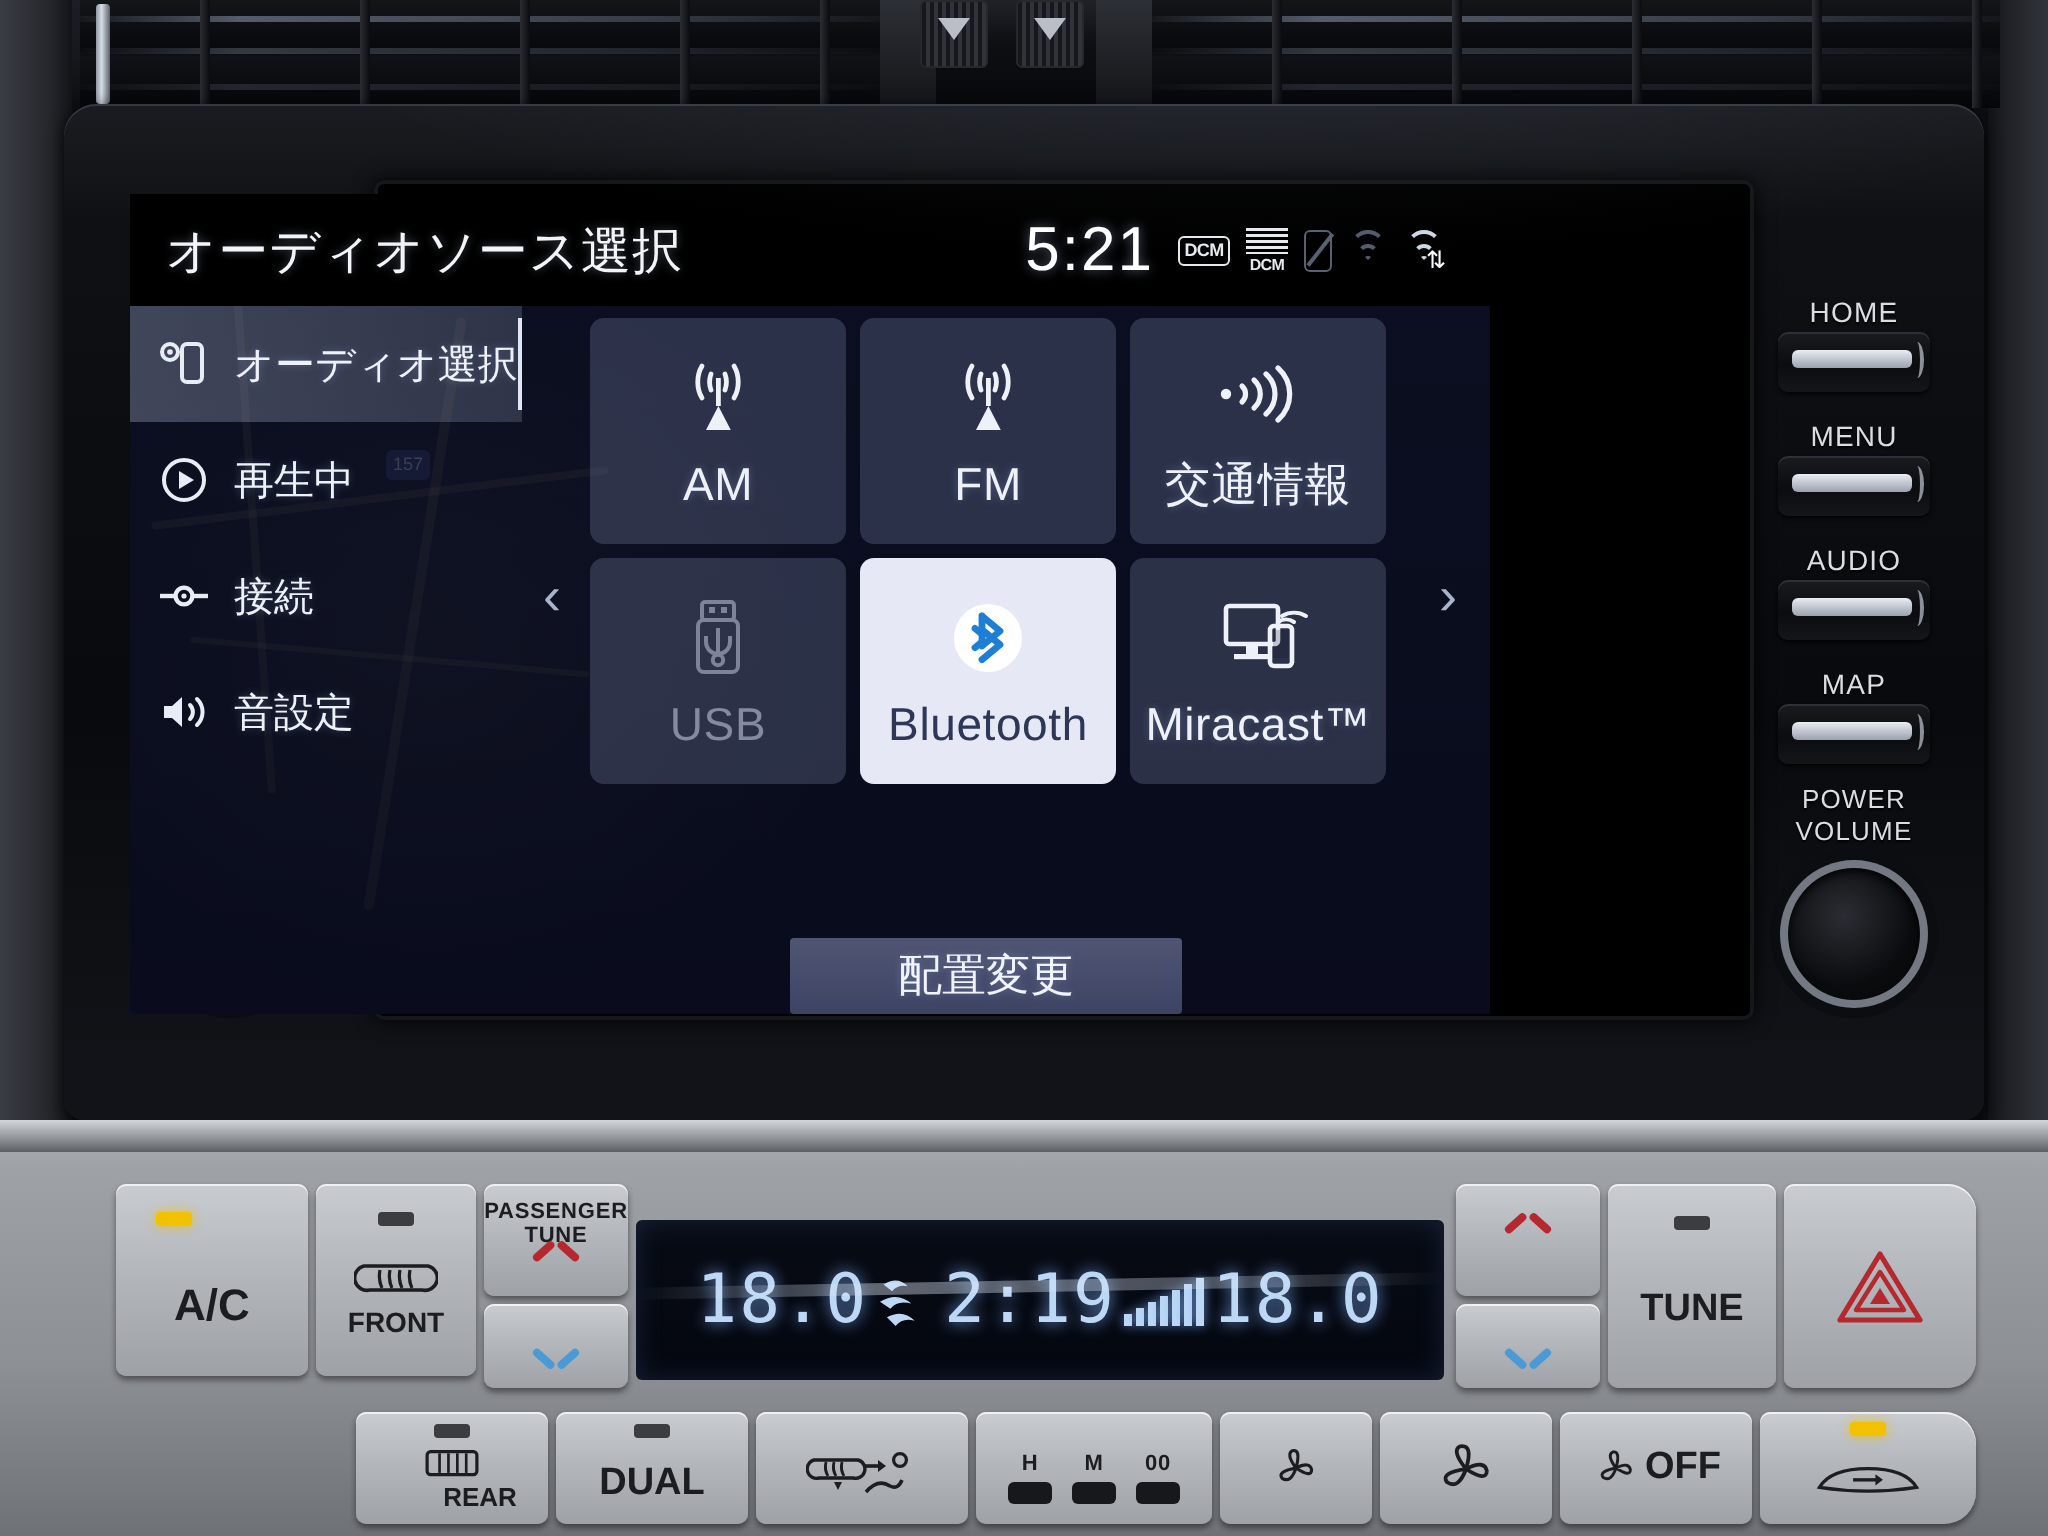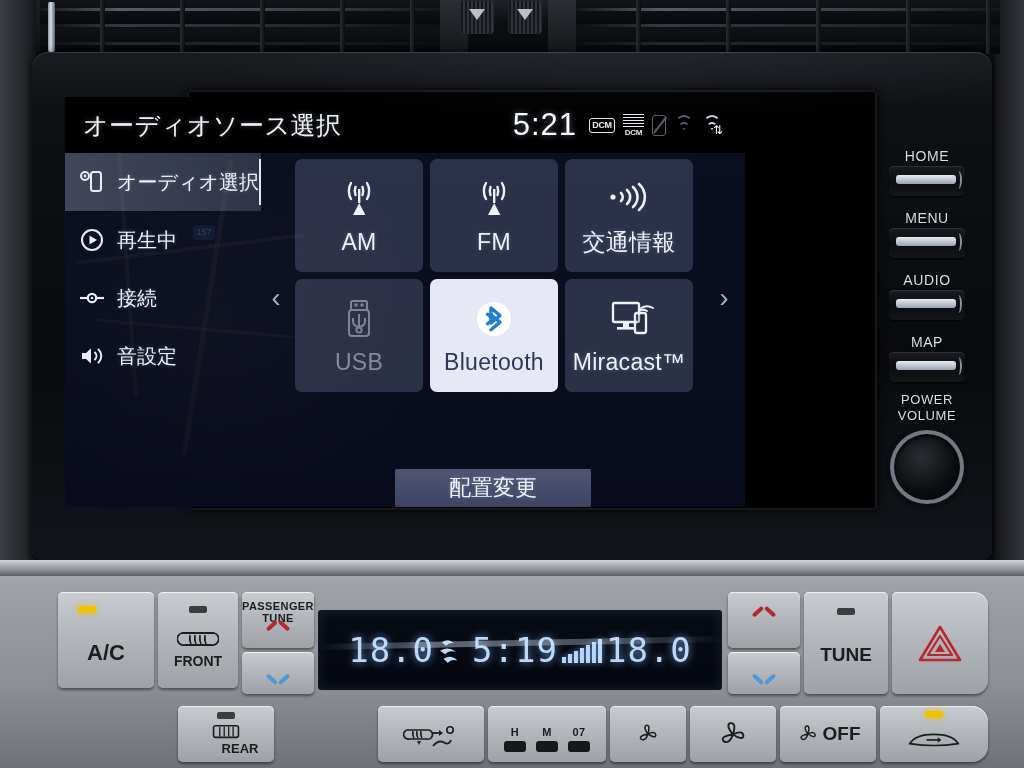--- a/index.html
+++ b/index.html
@@ -624,21 +624,21 @@
   <div class="lcd">
     <div class="lcd-row">
       <span class="lcd-temp">18.0</span>
       <svg viewBox="0 0 34 30" width="30" height="26">
         <g fill="#bcd8f5">
           <path d="M4 6 q8 -5 14 1 q-6 -1 -9 3 Z"></path>
           <path d="M2 16 q10 -6 18 1 q-8 -2 -12 3 Z"></path>
           <path d="M6 25 q9 -5 16 2 q-7 -2 -11 3 Z"></path>
         </g>
       </svg>
-      <span class="lcd-time">5:19</span>
+      <span class="lcd-time">2:19</span>
       <div class="fanbars">
         <i style="height:6px"></i>
           <i style="height:9px"></i>
           <i style="height:12px"></i>
         <i style="height:15px"></i>
           <i style="height:18px"></i>
           <i style="height:21px"></i>
           <i style="height:24px"></i>
       </div>
       <span class="lcd-temp">18.0</span>
@@ -673,20 +673,24 @@
       <g stroke="#1c1d20" stroke-width="1.5">
         <path d="M11 4 v11"></path>
           <path d="M16 4 v11"></path>
           <path d="M21 4 v11"></path>
           <path d="M26 4 v11"></path>
       </g>
     </svg>
     <span style="font-size:13px;padding-left:28px;">REAR</span>
   </div>
 
+  <div class="clim-btn" style="left:278px;top:706px;width:96px;height:56px;">
+    <div class="led off" style="top:6px;left:39px;"></div>
+    <span style="margin-top:16px;font-size:19px;">DUAL</span>
+  </div>
 
   <div class="clim-btn" style="left:378px;top:706px;width:106px;height:56px;">
     <svg viewBox="0 0 56 26" width="56" height="26" style="margin-top:6px;">
       <path d="M4 6 h22 a2.4 2.4 0 0 1 -2.4 9 h-17 a2.4 2.4 0 0 1 -2.6 -9 Z" fill="none" stroke="#1c1d20" stroke-width="1.7"></path>
       <g stroke="#1c1d20" stroke-width="1.4">
         <path d="M10 7 q-1 4 1 7"></path>
           <path d="M14 7 q-1 4 1 7"></path>
           <path d="M18 7 q-1 4 1 7"></path>
       </g>
       <path d="M14 17 l2 4 l2 -4" fill="#1c1d20"></path>
@@ -700,21 +704,21 @@
   <div class="clim-btn" style="left:488px;top:706px;width:118px;height:56px;flex-direction:row;gap:10px;align-items:flex-end;padding-bottom:10px;">
     <div style="display:flex;flex-direction:column;align-items:center;gap:3px;">
       <span class="small-lbl">H</span>
       <span style="width:22px;height:11px;background:#17181b;border-radius:3px;display:block;"></span>
     </div>
     <div style="display:flex;flex-direction:column;align-items:center;gap:3px;">
       <span class="small-lbl">M</span>
       <span style="width:22px;height:11px;background:#17181b;border-radius:3px;display:block;"></span>
     </div>
     <div style="display:flex;flex-direction:column;align-items:center;gap:3px;">
-      <span class="small-lbl">07</span>
+      <span class="small-lbl">00</span>
       <span style="width:22px;height:11px;background:#17181b;border-radius:3px;display:block;"></span>
     </div>
   </div>
 
   <div class="clim-btn" style="left:610px;top:706px;width:76px;height:56px;">
     <svg viewBox="0 0 30 24" width="26" height="22">
       <g fill="none" stroke="#1c1d20" stroke-width="1.8">
         <path d="M15 12 q-6 -8 -2 -10 q5 -1 2 10"></path>
         <path d="M15 12 q8 -4 9 1 q0 5 -9 -1"></path>
         <path d="M15 12 q-3 9 -8 6 q-3 -4 8 -6"></path>

